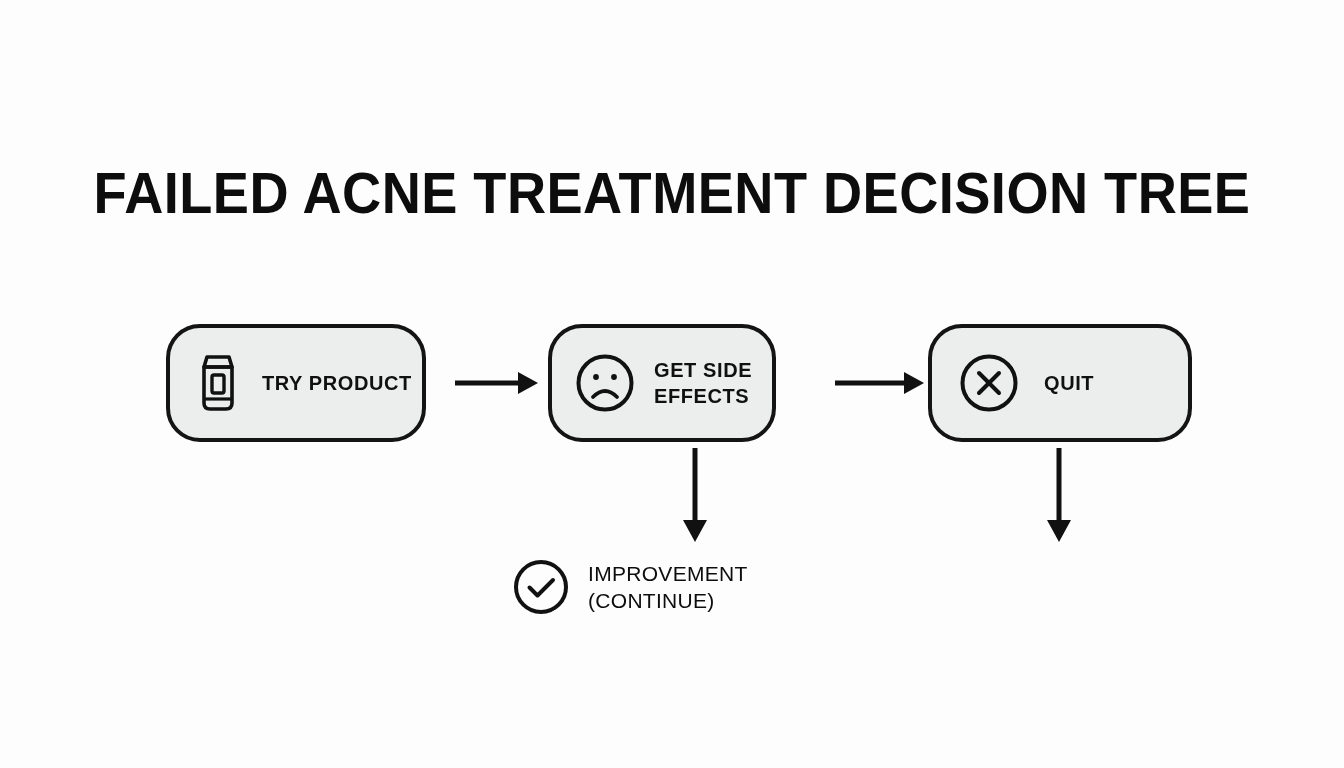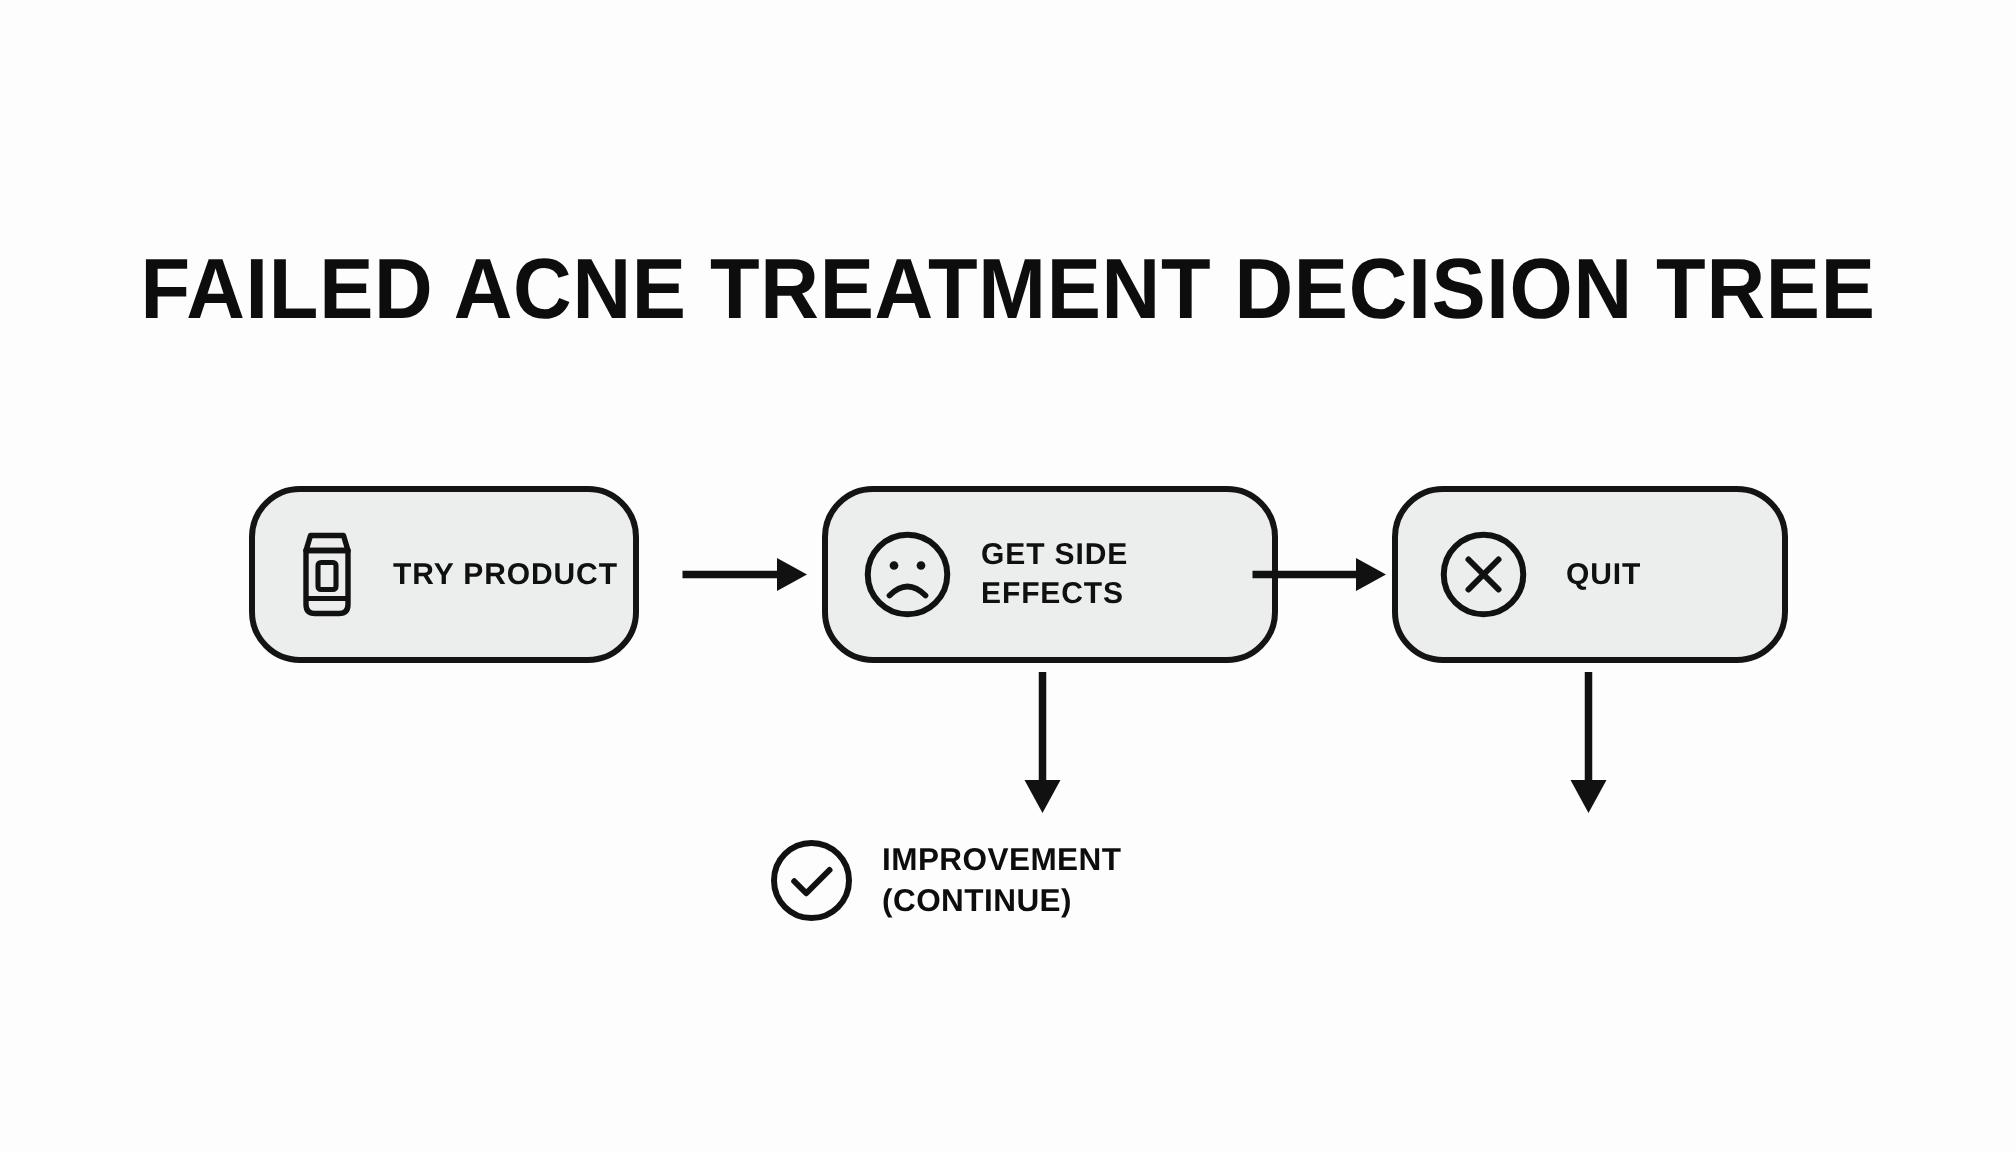--- a/index.html
+++ b/index.html
@@ -64,21 +64,21 @@
     font-weight: 700;
     letter-spacing: 0.6px;
     color: #101010;
     text-align: left;
     white-space: pre-line;
   }
 
   #box-try-product  { left: 166px;  top: 324px; width: 260px; padding-left: 26px; }
   #box-try-product .box-label { margin-left: 22px; }
 
-  #box-side-effects { left: 548px;  top: 324px; width: 304px; padding-left: 22px; }
+  #box-side-effects { left: 548px;  top: 324px; width: 228px; padding-left: 22px; }
   #box-side-effects .box-label { margin-left: 18px; }
 
   #box-quit         { left: 928px;  top: 324px; width: 264px; padding-left: 26px; }
   #box-quit .box-label { margin-left: 24px; }
 
   
   .arrow {
     position: absolute;
   }
   #arrow-1 { left: 452px; top: 362px; }
@@ -96,21 +96,21 @@
   .outcome .outcome-icon {
     flex: 0 0 auto;
     display: flex;
     align-items: center;
     justify-content: center;
   }
   .outcome .outcome-label {
     margin-left: 18px;
     font-size: 21px;
     line-height: 27px;
-    font-weight: 700;
+    font-weight: 400;
     letter-spacing: 0.3px;
     color: #0d0d0d;
     white-space: pre-line;
   }
   #outcome-improvement   { left: 512px; top: 558px; }
   #outcome-no-improvement{ left: 884px; top: 558px; }
 </style>
 </head>
 <body>
 

